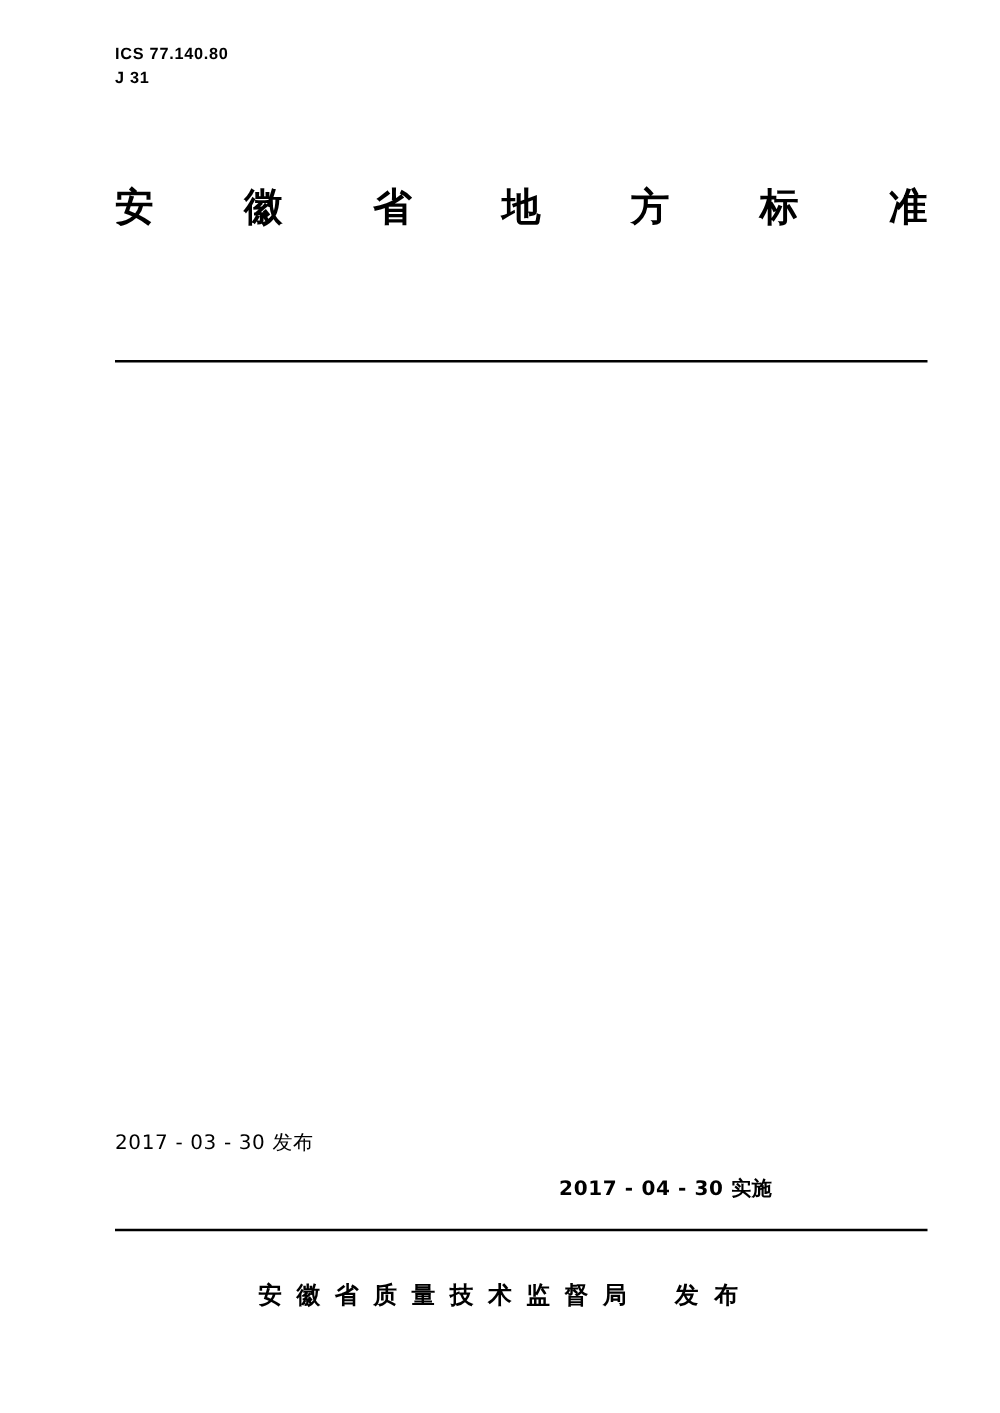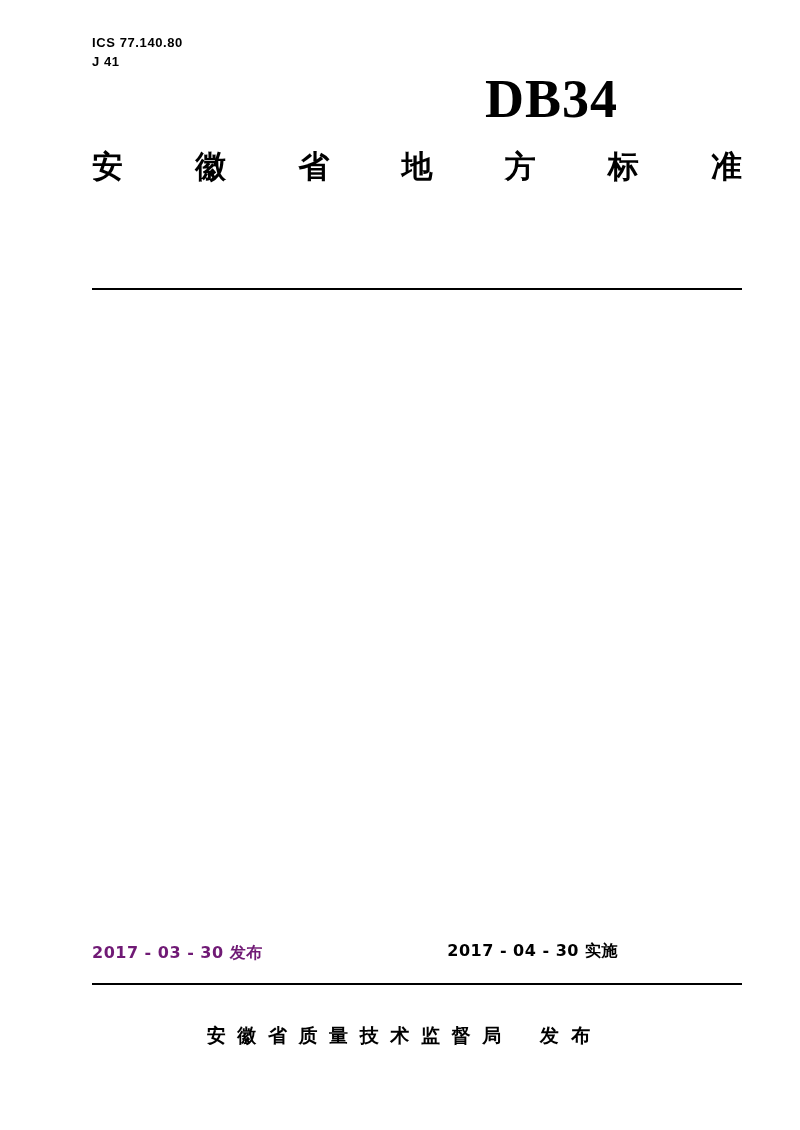--- a/index.html
+++ b/index.html
@@ -120,26 +120,26 @@
     position: absolute;
     left: 92px;
     top: 983px;
     width: 650px;
     height: 0;
     border-top: 2px solid #000;
   }
   .issue-date {
     position: absolute;
     left: 92px;
-    top: 943px;
-    font-family: "DejaVu Sans", sans-serif;
-    font-weight: bold;
+    top: 904px;
+    font-family: "DejaVu Sans", sans-serif;
+    font-weight: normal;
     font-size: 16px;
     letter-spacing: 0.5px;
-    color: #701a75;
+    color: #000000;
     white-space: nowrap;
   }
   .effective-date {
     position: absolute;
     right: 78px;
     top: 941px;
     font-family: "DejaVu Sans", sans-serif;
     font-weight: bold;
     font-size: 16px;
     letter-spacing: 0.5px;
@@ -164,24 +164,23 @@
     letter-spacing: 3px;
   }
 </style>
 </head>
 <body>
 
 <div class="page">
 
   <div class="ics-block">
     <div class="ics-line">ICS 77.140.80</div>
-    <div class="ics-line">J 41</div>
+    <div class="ics-line">J 31</div>
   </div>
 
-  <div class="db34">DB34</div>
 
   <div class="province-line">
     <span>安</span>
     <span>徽</span>
     <span>省</span>
     <span>地</span>
     <span>方</span>
     <span>标</span>
     <span>准</span>
   </div>

